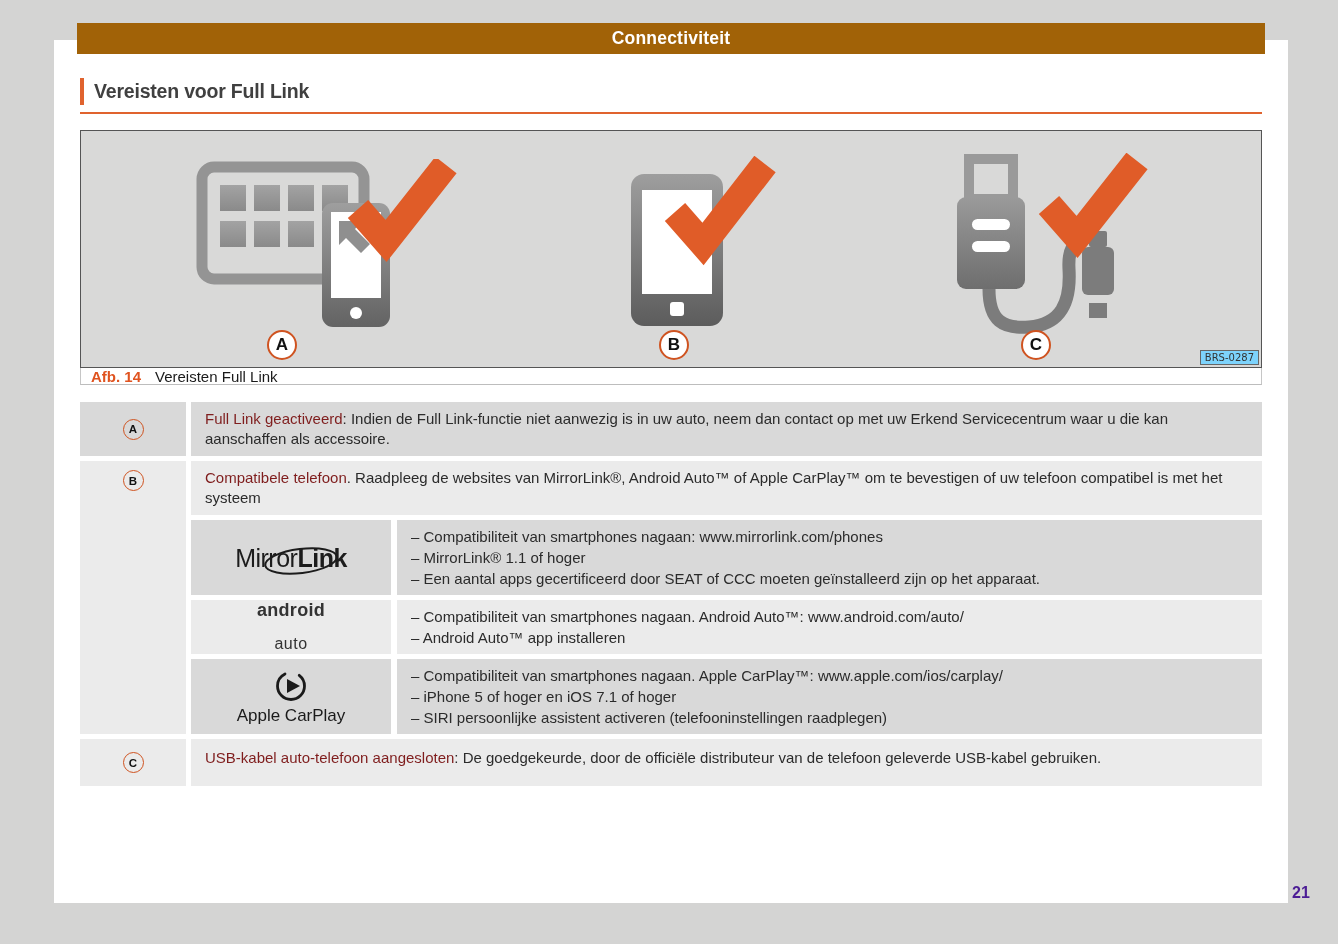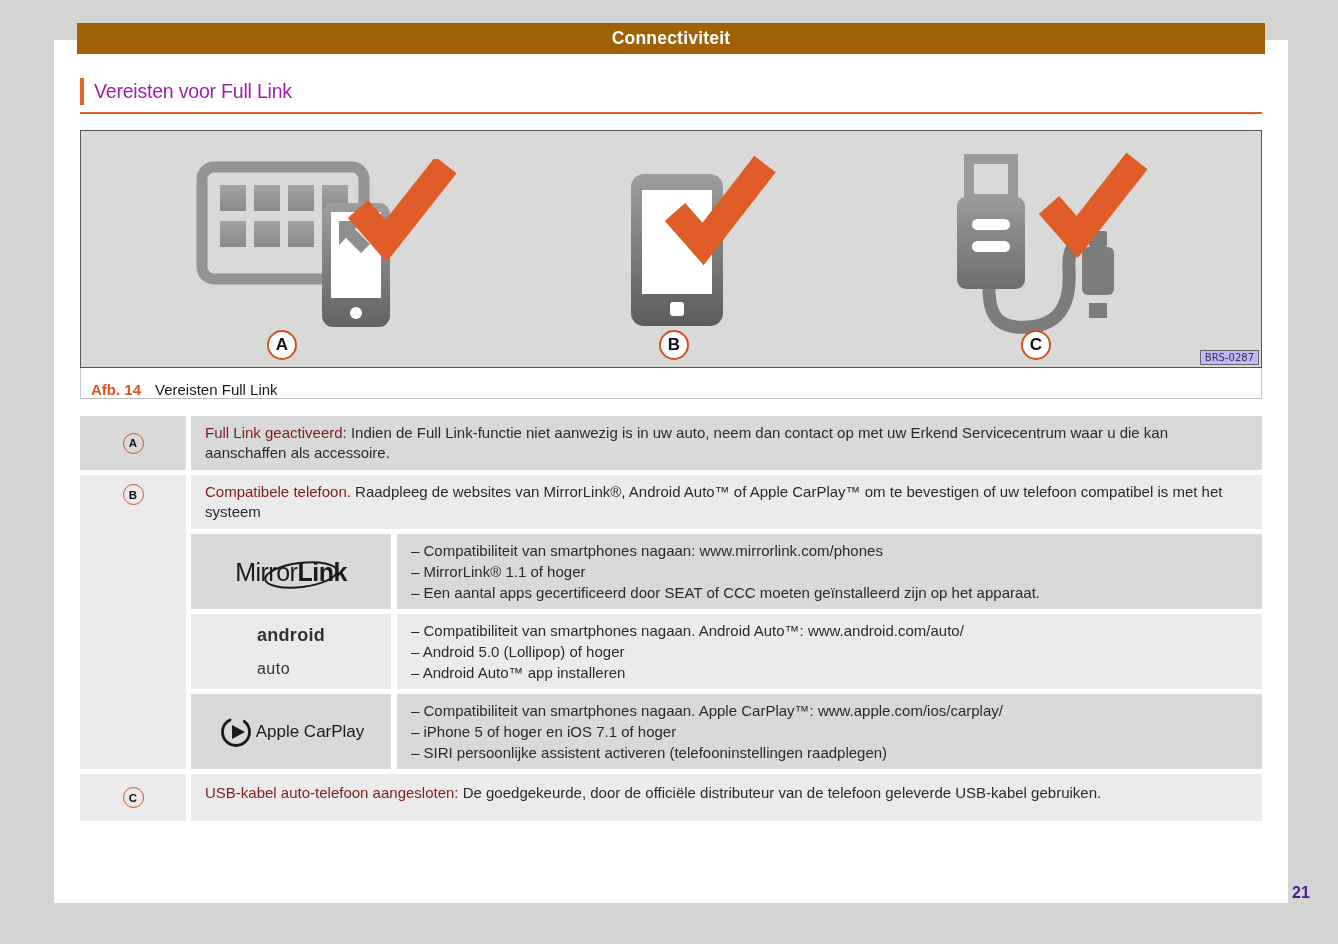--- a/index.html
+++ b/index.html
@@ -20,47 +20,47 @@
     background:#a16207; color:#ffffff; font-weight:bold; font-size:17.5px;
     display:flex; align-items:center; justify-content:center; z-index:5;
     letter-spacing:0.2px;
   }
   .content { position:absolute; left:26px; top:0; width:1182px; }
 
   .section-head {
     margin-top:38px;
     border-left:4px solid #e0632e;
     padding:2px 0 2px 10px;
-    font-size:19.5px; font-weight:normal; color:#a21caf;
+    font-size:19.5px; font-weight:bold; color:#404040;
     letter-spacing:-0.2px;
   }
   .section-rule { border-bottom:2px solid #e0632e; margin-top:7px; }
 
   .figure-box {
     margin-top:16px; height:238px; background:#d9d9d8;
     border:1.5px solid #555; position:relative;
   }
   .fig-marker {
     position:absolute; width:30px; height:30px; border-radius:50%;
     background:#fff; border:2.5px solid #cf5320;
     display:flex; align-items:center; justify-content:center;
     font-size:17px; font-weight:bold; color:#111;
   }
   .img-code {
-    position:absolute; right:2px; bottom:2px; background:#c4b5fd;
+    position:absolute; right:2px; bottom:2px; background:#7dd3fc;
     border:1px solid #666; font-size:10px; padding:1px 4px; color:#333;
     font-family:"DejaVu Sans", sans-serif;
   }
   .icon-a { position:absolute; left:115px; top:28px; }
   .icon-b { position:absolute; left:548px; top:25px; }
   .icon-c { position:absolute; left:858px; top:22px; }
 
   .fig-caption {
-    height:31px; border-left:1px solid #c6c6c6; border-right:1px solid #c6c6c6;
-    border-bottom:1px solid #bdbdbd; display:flex; align-items:flex-end;
+    height:17px; border-left:1px solid #c6c6c6; border-right:1px solid #c6c6c6;
+    border-bottom:1px solid #bdbdbd; display:flex; align-items:flex-start;
     padding-left:10px; gap:14px; font-size:15px;
   }
   .fig-caption .lbl { color:#e0531f; font-weight:bold; }
   .fig-caption .txt { color:#1a1a1a; }
 
   .req-table { margin-top:17px; font-size:15px; line-height:20px; }
   .t-row { display:flex; gap:5px; margin-bottom:5px; }
   .t-label {
     width:106px; flex:0 0 106px; display:flex; justify-content:center;
   }
@@ -83,26 +83,26 @@
   }
   .sub-text { flex:1; padding:6px 14px; }
   .sub-text div { line-height:21px; }
 
   
   .ml-logo { position:relative; font-size:25px; color:#1c1c1c; letter-spacing:-0.5px; }
   .ml-logo .p2 { font-weight:bold; }
   .ml-swoosh { position:absolute; left:8px; top:-4px; pointer-events:none; }
 
   
-  .aa-logo { color:#333; line-height:17px; }
+  .aa-logo { text-align:center; color:#333; line-height:17px; }
   .aa-logo .l1 { font-weight:bold; font-size:18px; letter-spacing:0.3px; }
   .aa-logo .l2 { font-size:16px; letter-spacing:0.5px;margin-top:16px; }
 
   
-  .cp-logo { display:flex; flex-direction:row; align-items:center; gap:2px; color:#1a1a1a; }
+  .cp-logo { display:flex; flex-direction:column; align-items:center; gap:2px; color:#1a1a1a; }
   .cp-text { font-size:17px; }
 
   .page-num {
     position:absolute; left:1292px; top:884px; font-size:16px; font-weight:bold; color:#4c1d95;
   }
 </style>
 </head>
 <body>
 
 <div class="page"></div>
@@ -240,21 +240,20 @@
 
           <div class="sub-row">
             <div class="logo-cell bg-light">
               <div class="aa-logo">
                 <div class="l1">android</div>
                 <div class="l2">auto</div>
               </div>
             </div>
             <div class="sub-text bg-light">
               <div>– Compatibiliteit van smartphones nagaan. Android Auto™: www.android.com/auto/</div>
-              <div>– Android 5.0 (Lollipop) of hoger</div>
               <div>– Android Auto™ app installeren</div>
             </div>
           </div>
 
           <div class="sub-row">
             <div class="logo-cell bg-dark">
               <div class="cp-logo">
                 <svg width="36" height="36" viewBox="0 0 36 36">
                   <circle cx="18" cy="18" r="13.5" fill="none" stroke="#1a1a1a" stroke-width="2.8" stroke-dasharray="70 15" stroke-dashoffset="98" stroke-linecap="round"></circle>
                   <polygon points="14,11 27,18 14,25" fill="#1a1a1a"></polygon>

